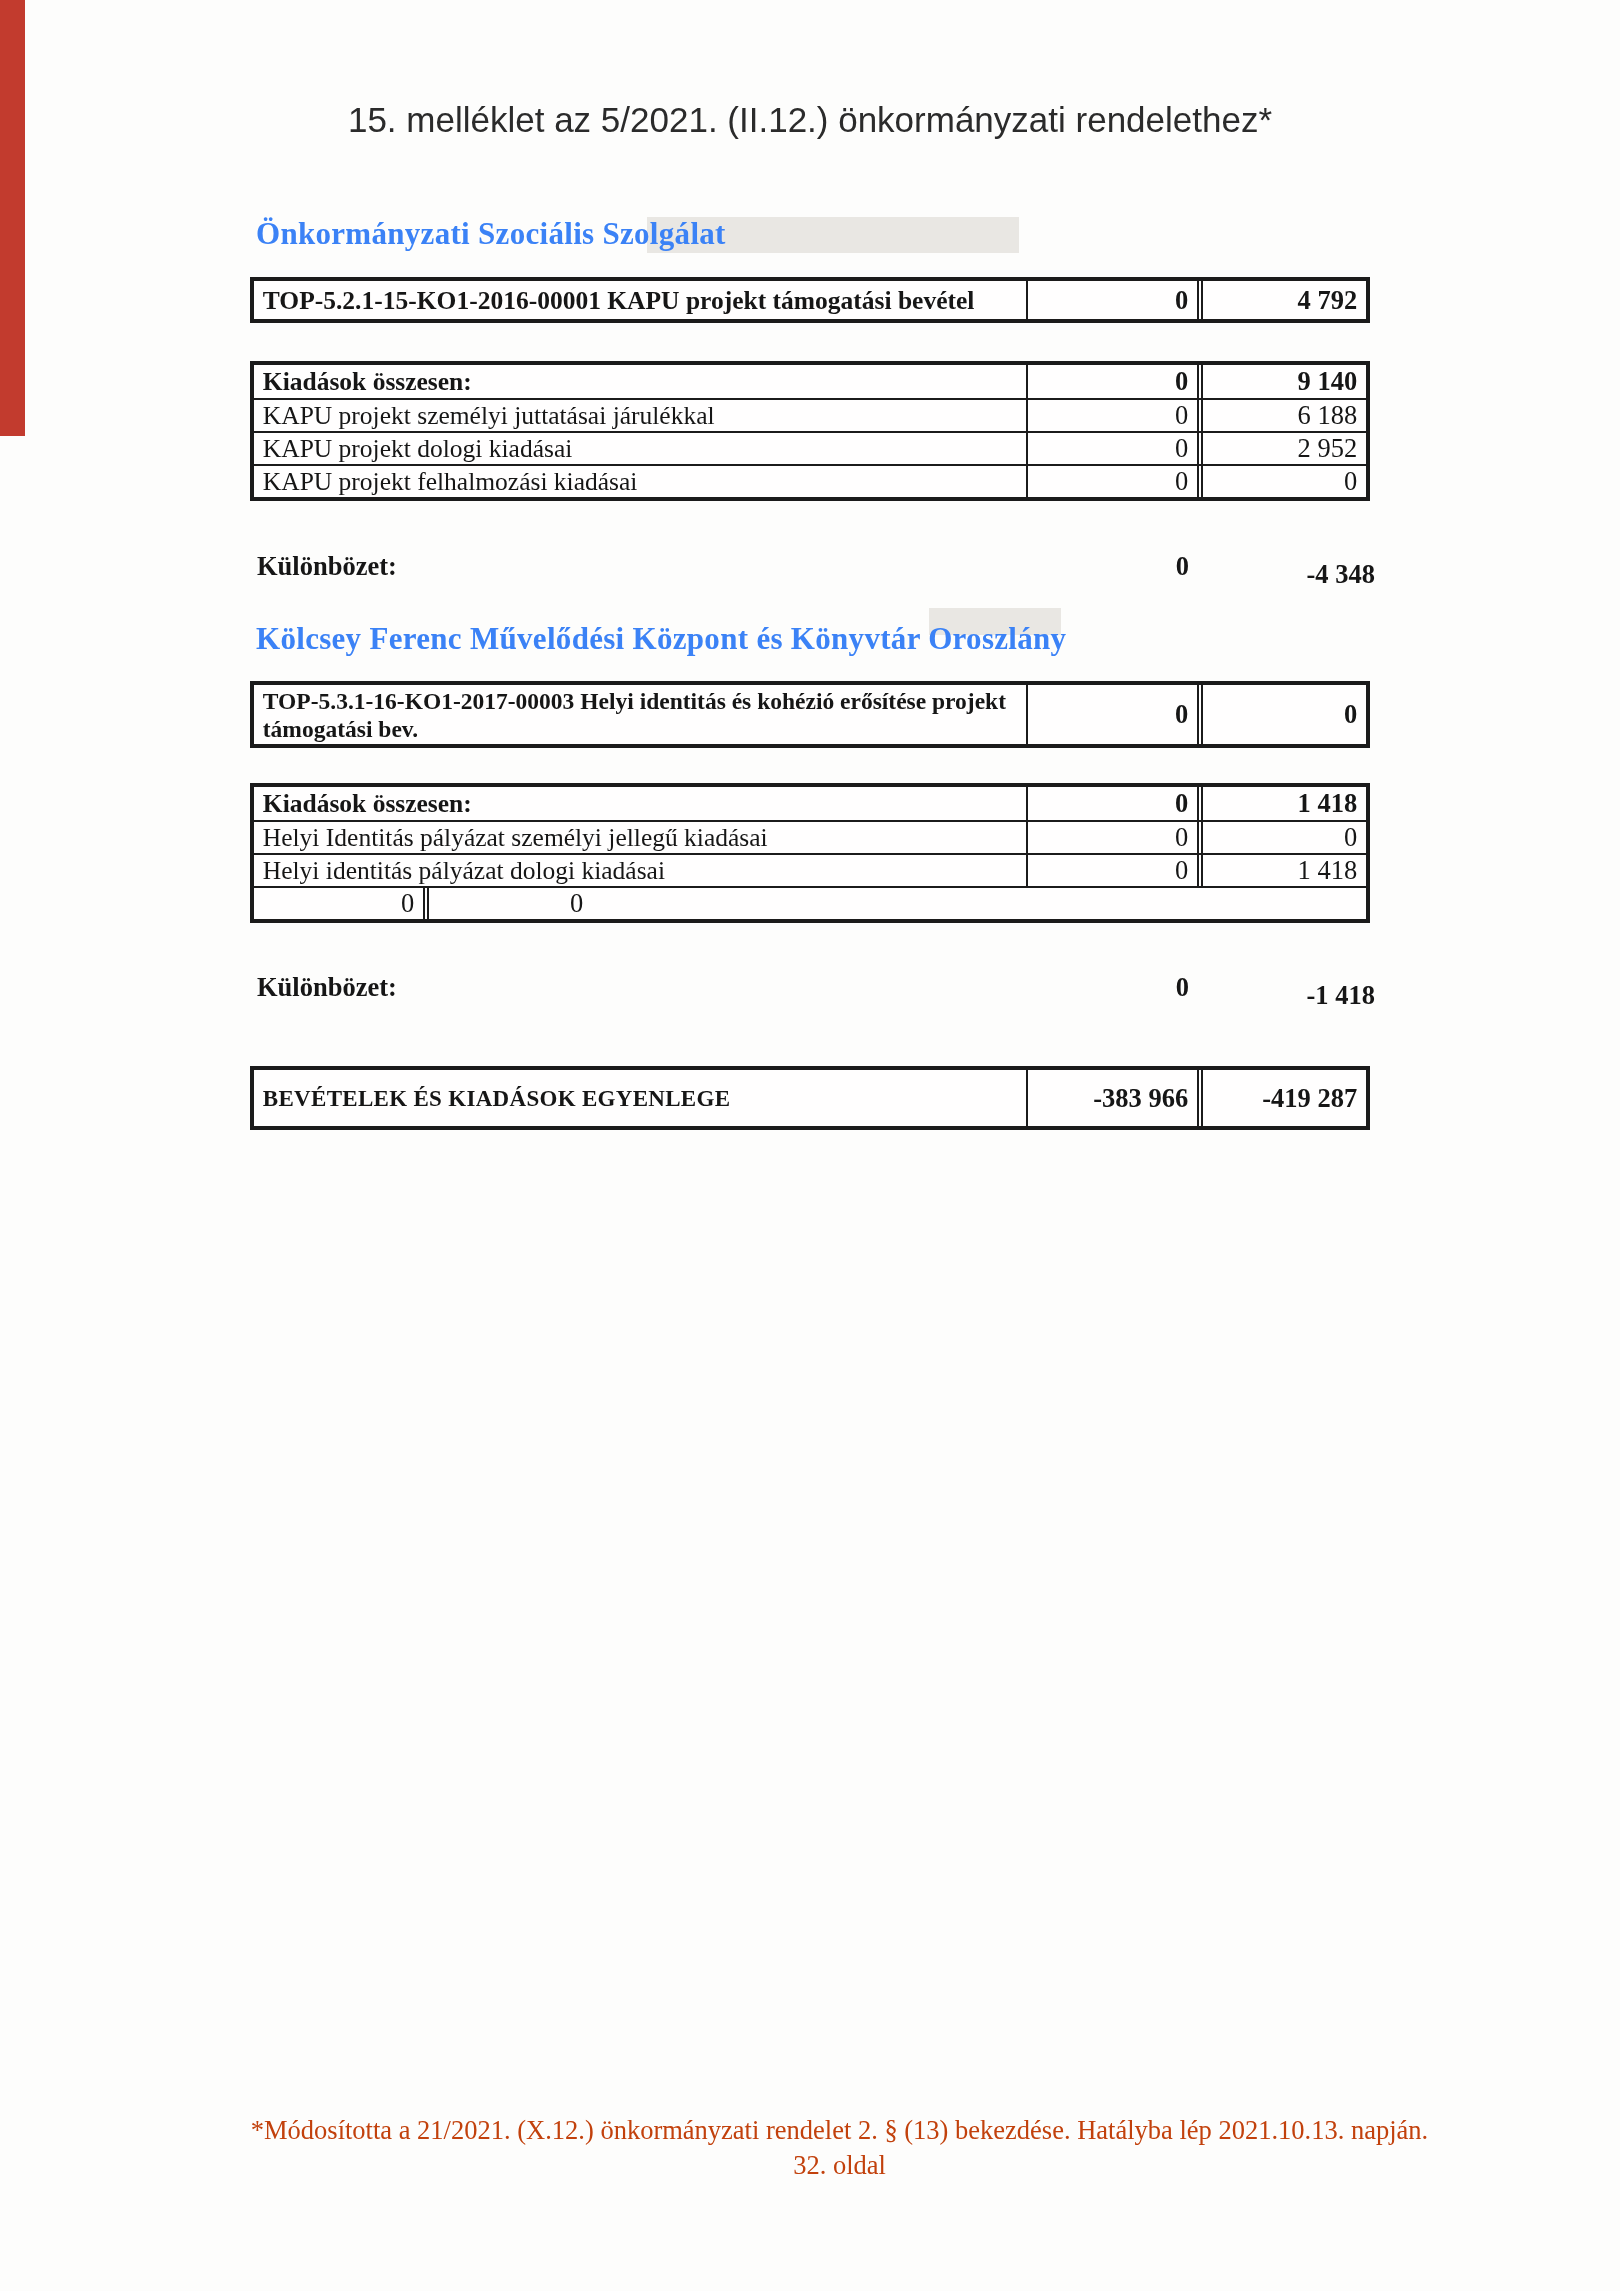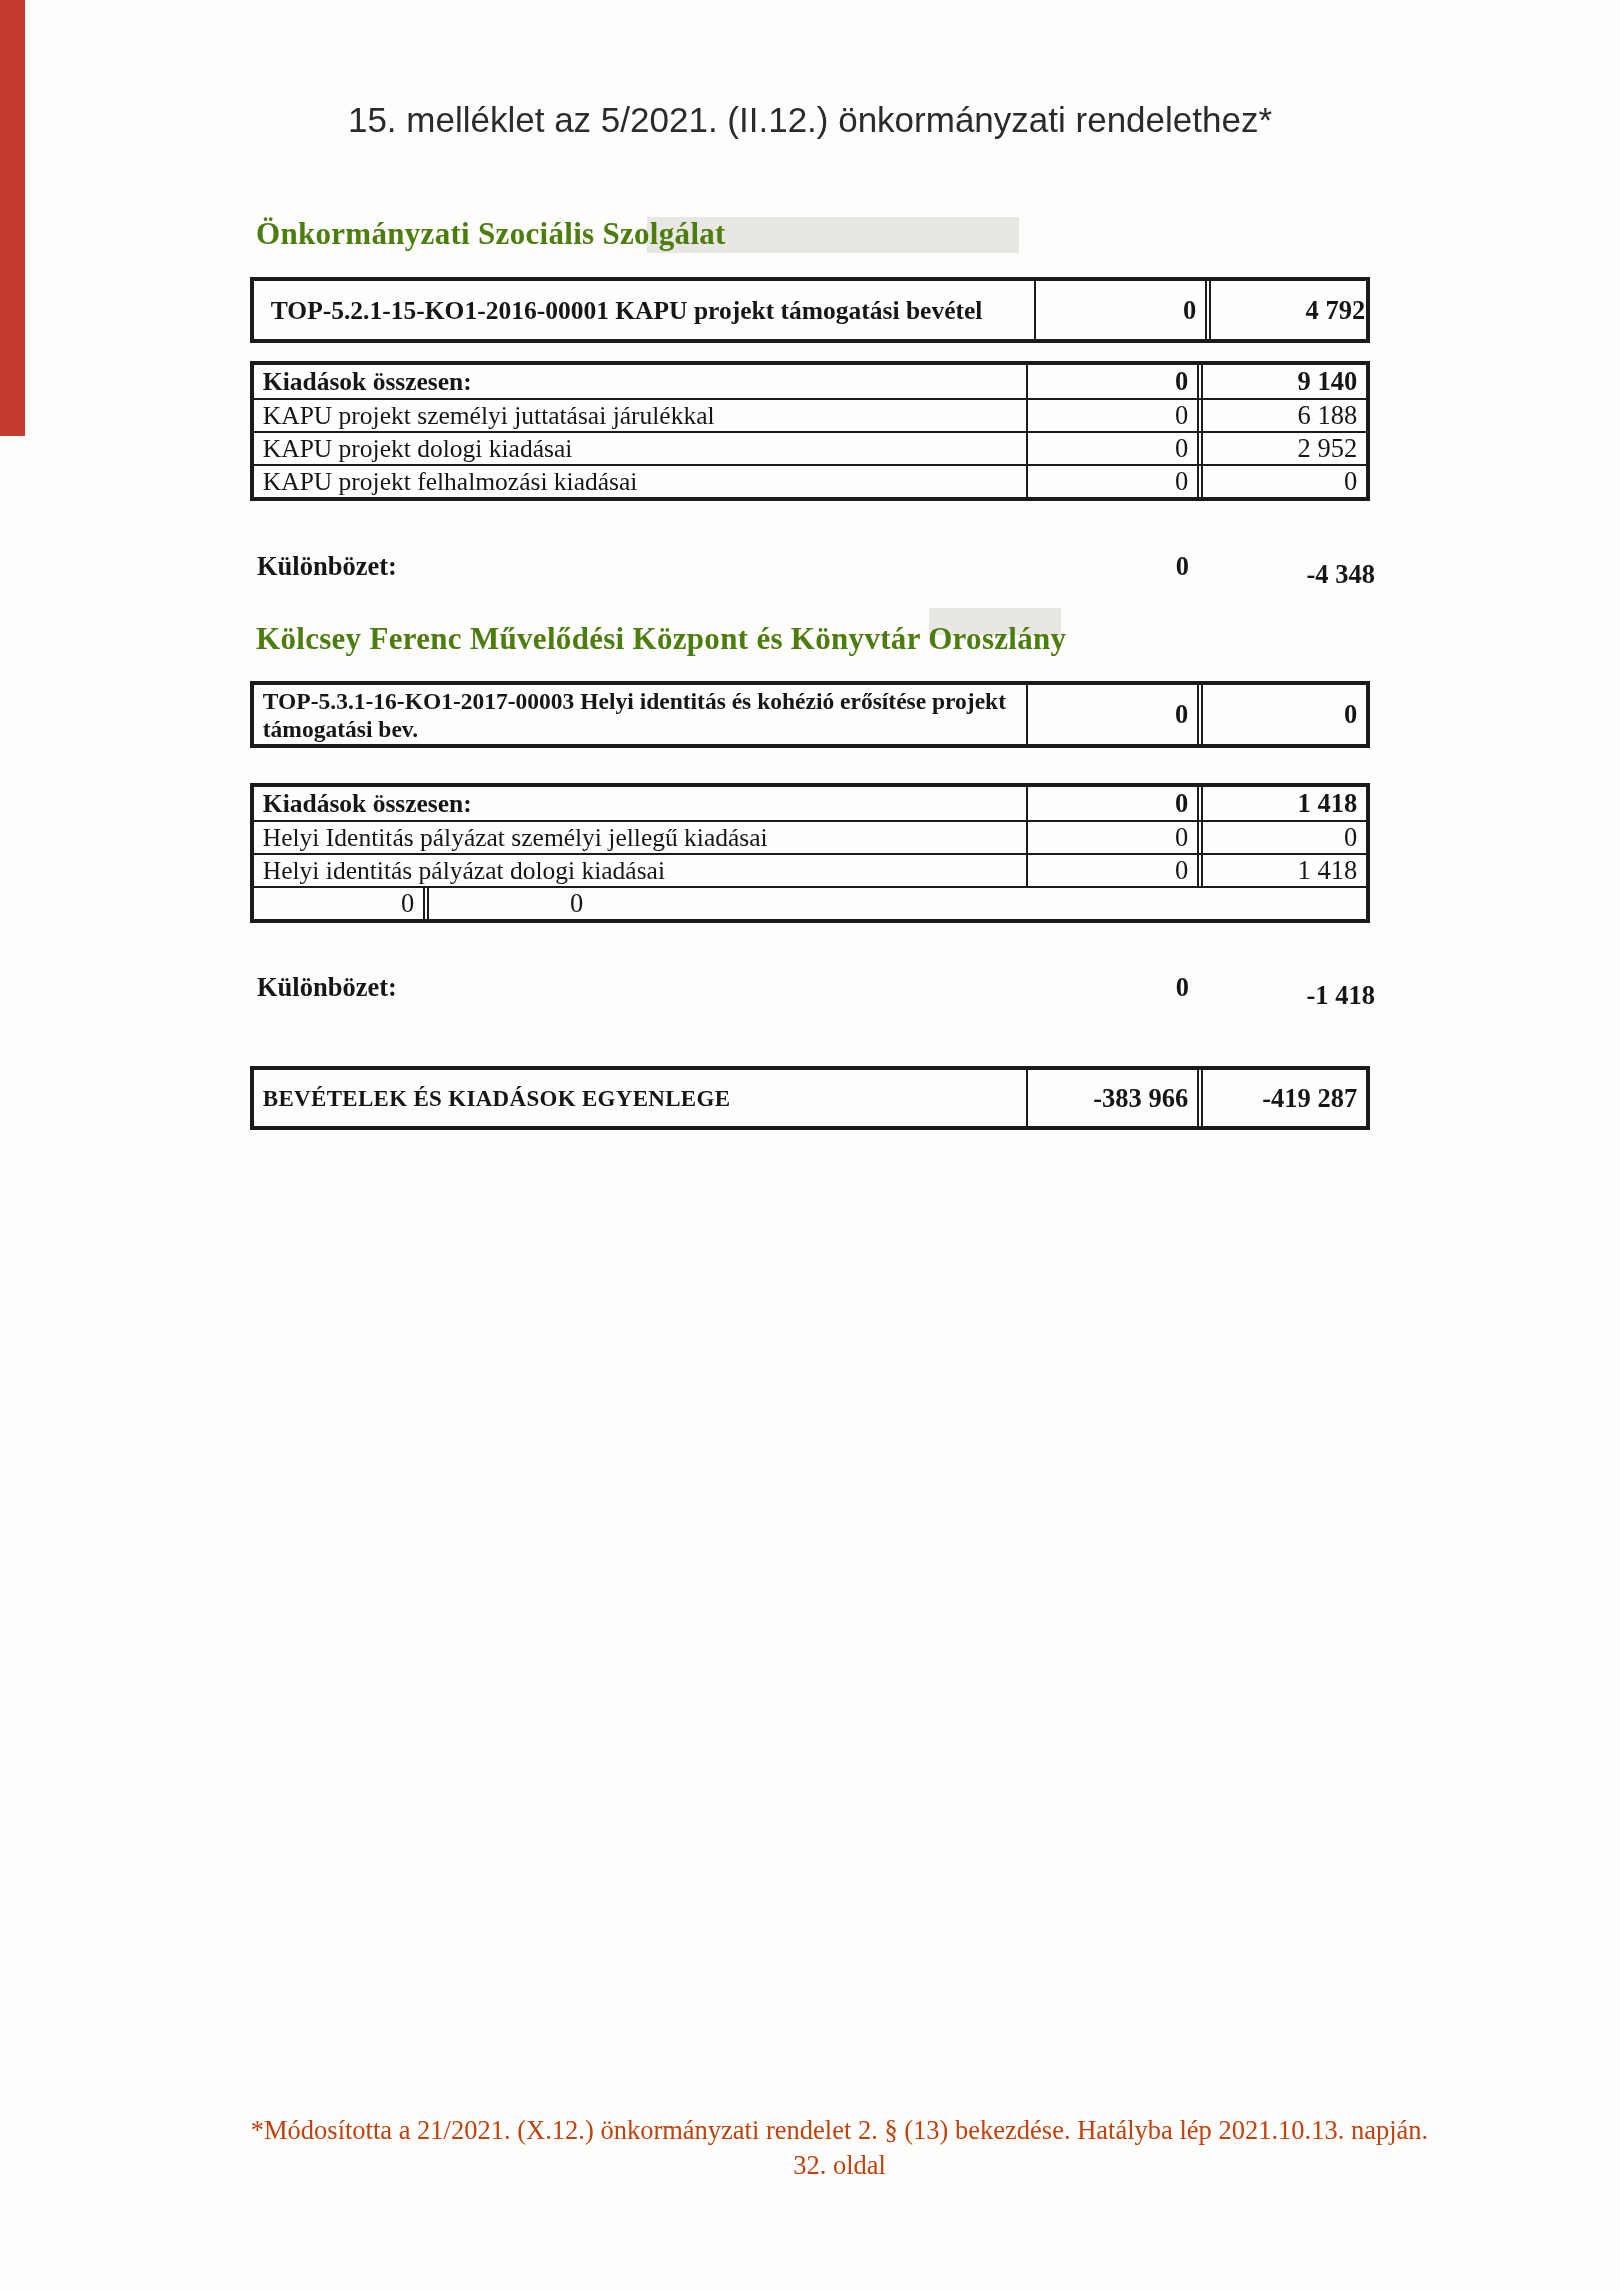--- a/index.html
+++ b/index.html
@@ -21,21 +21,21 @@
   .header-note {
     position: absolute; top: 100px; left: 0; width: 1620px;
     text-align: center;
     font-family: "Liberation Sans", "DejaVu Sans", sans-serif;
     font-size: 35px; color: #2b2b2b;
   }
   .smudge { position: absolute; background: #e9e7e3; z-index: 0; }
   .sec-title {
     position: absolute; left: 256px; z-index: 1;
     font-size: 31px; font-weight: bold; letter-spacing: 0.3px;
-    color: #4d7c0f;
+    color: #3b82f6;
   }
   .tbl {
     position: absolute; left: 250px; width: 1120px;
     border: 4.9px solid #1b1b1b; background: #fffefe;
     z-index: 1;
   }
   .trow { display: flex; width: 100%; }
   .trow + .trow { border-top: 2px solid #1b1b1b; }
   .cl {
     width: 774px; border-right: 2px solid #1b1b1b;
@@ -47,21 +47,21 @@
     width: 169px;
     display: flex; align-items: center; justify-content: flex-end;
     padding-right: 8.8px; font-size: 26.5px;
   }
   .cv2 {
     width: 168px; border-left: 6.9px double #1b1b1b;
     display: flex; align-items: center; justify-content: flex-end;
     padding-right: 7.8px; font-size: 26.5px; text-align: right;
   }
   .bold, .bold .cl, .bold .cv1, .bold .cv2 { font-weight: bold; }
-  .h50 { height: 58px; margin-left: 8px; }
+  .h50 { height: 38px; }
   .h34 { height: 33px; }
   .h60 { height: 59px; }
   .h57 { height: 56px; }
   .wrap-label { display: block; padding-top: 1px; font-size: 23.5px; line-height: 28px; align-self: center; }
   .balance-label { font-size: 23px; letter-spacing: 0.3px; }
   .diff { position: absolute; left: 0; width: 1620px; height: 33px; z-index: 1; }
   .diff-label {
     position: absolute; left: 257px; top: 0;
     font-size: 26.5px; font-weight: bold;
   }

